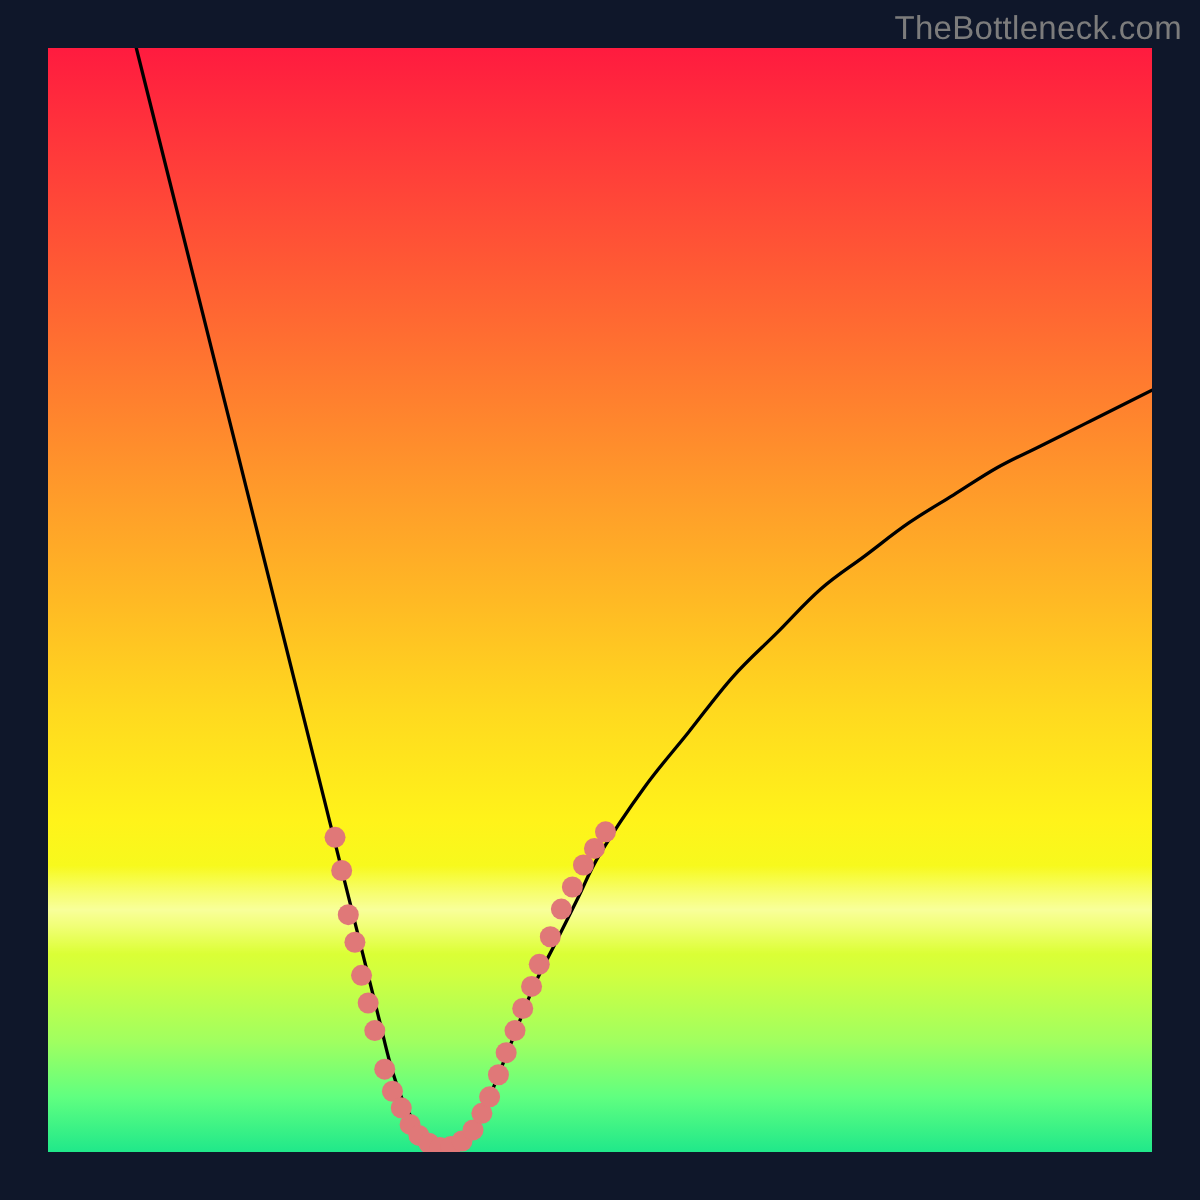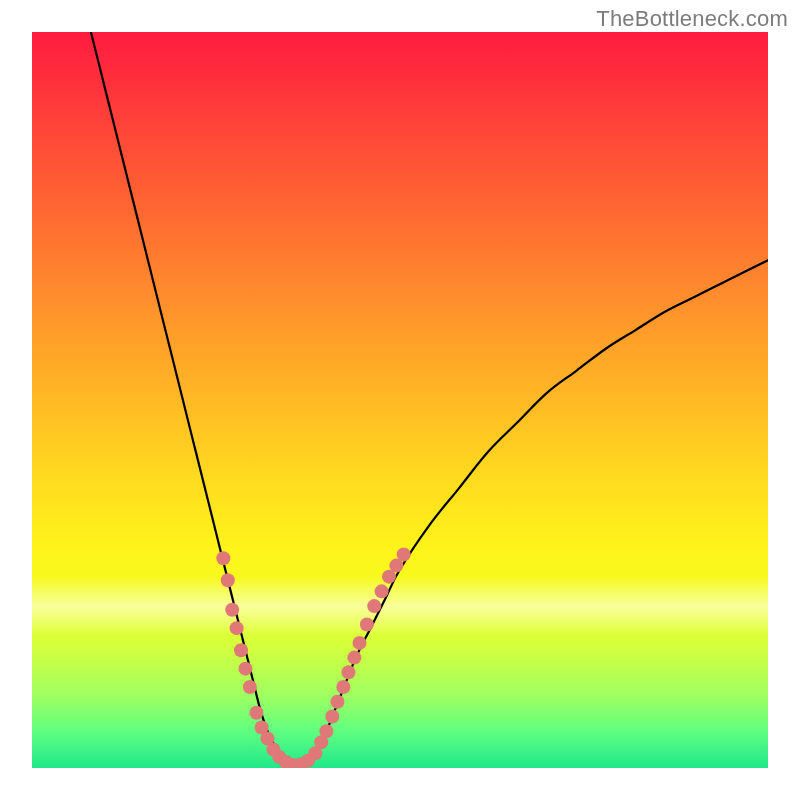--- a/index.html
+++ b/index.html
@@ -7,21 +7,21 @@
     padding: 0;
     width: 800px;
     height: 800px;
     background: #000000;
     overflow: hidden;
   }
   .stage {
     position: relative;
     width: 800px;
     height: 800px;
-    background: #ffffff;
+    background: #0f172a;
   }
   .plot {
     position: absolute;
     left: 32px;
     top: 32px;
     width: 736px;
     height: 736px;
     overflow: hidden;
   }
   .gradient-bg {

